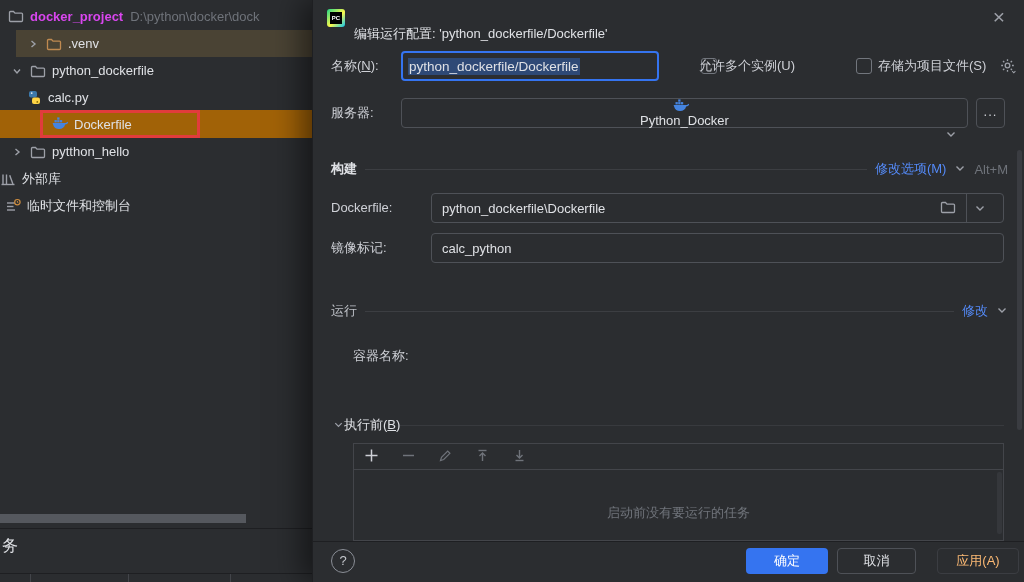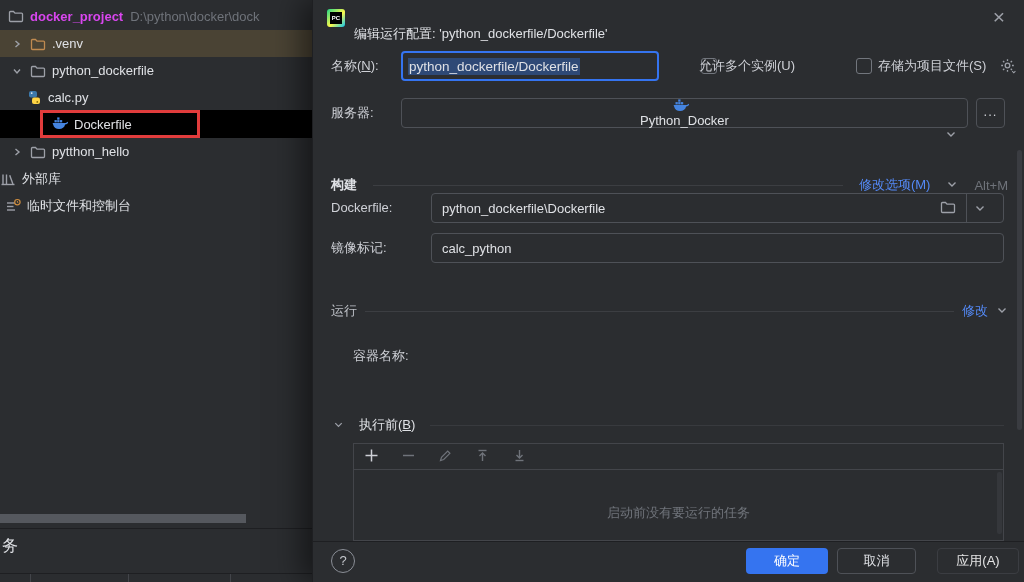--- a/index.html
+++ b/index.html
@@ -7,22 +7,22 @@
   body { font-family:"Liberation Sans","DejaVu Sans",sans-serif; font-size:13px; color:#DFE1E5; }
   #app { position:relative; width:1024px; height:582px; background:#2B2D30; overflow:hidden; }
 
   
   #project-panel { position:absolute; left:0; top:0; width:312px; height:582px; background:#2B2D30; overflow:hidden; }
   .tree-row { position:absolute; left:0; width:312px; display:flex; align-items:center; white-space:nowrap; overflow:hidden; }
   .tree-row .twisty { width:10px; display:inline-flex; justify-content:center; margin-left:12px; flex:none; }
   .tree-row .ticon { display:inline-flex; flex:none; margin-right:6px; }
   .root-name { font-weight:bold; color:#d946ef; margin-right:7px; }
   .root-path { color:#6F737A; }
-  .row-selected { background:#000000; }
-  .row-excluded { background:#4A4334; }
+  .row-selected { background:#a16207; }
+  .row-excluded { background:#4A4334;margin-left:16px; }
   .red-annotation { position:absolute; left:40px; top:110px; width:160px; height:28px; border:3px solid #E13C3C; pointer-events:none; }
   #tree-hscroll { position:absolute; left:0; top:514px; width:246px; height:9px; background:#55585E; }
   #tree-divider { position:absolute; left:0; top:528px; width:312px; height:1px; background:#1E1F22; }
   #panel-label { position:absolute; left:2px; top:536px; font-size:16px; color:#DFE1E5; }
   #bottom-strip { position:absolute; left:0; top:573px; width:312px; height:9px; border-top:1px solid #1E1F22; background:#2B2D30; }
   #bottom-strip .tick { position:absolute; top:0; width:1px; height:9px; background:#43454A; }
 
   
   #dialog { position:absolute; left:312px; top:0; width:712px; height:582px; background:#2B2D30; border-left:1px solid #1E1F22; box-shadow:-10px 0 28px rgba(0,0,0,.5); }
   .dlg-title-icon { position:absolute; left:14px; top:9px; width:18px; height:18px; border-radius:3px; background:linear-gradient(135deg,#21D789,#FCF84A 55%,#07C3F2); display:flex; align-items:center; justify-content:center; }
@@ -48,35 +48,35 @@
   .sec-bold { font-weight:bold; color:#DFE1E5; }
   .sec-plain { color:#BEC1C7; }
   .link-blue { color:#548AF7; }
   .shortcut { color:#6F737A; }
 
   .field { position:absolute; left:118px; width:573px; height:30px; border:1px solid #4E5157; border-radius:4px; display:flex; align-items:center; padding:0 10px; color:#DFE1E5; }
   .field .right-controls { margin-left:auto; display:flex; align-items:center; height:100%; }
   .field .vdiv { width:1px; height:100%; background:#4E5157; margin:0 0 0 10px; }
   .field .chev-cell { width:26px; display:flex; align-items:center; justify-content:center; }
 
-  .bl-header { position:absolute; left:20px; right:20px; top:413px; height:24px; display:flex; align-items:center; gap:15px; color:#DFE1E5; }
+  .bl-header { position:absolute; left:20px; right:20px; top:413px; height:24px; display:flex; align-items:center; gap:0; color:#DFE1E5; }
   .bl-header .line { flex:1; height:1px; background:#383A3E; }
 
   .tasks-panel { position:absolute; left:40px; top:443px; width:651px; height:98px; border:1px solid #43454A; }
   .tasks-toolbar { height:26px; border-bottom:1px solid #43454A; display:flex; align-items:center; padding-left:10px; gap:22px; }
   .tasks-empty { position:absolute; left:0; right:0; top:60px; text-align:center; color:#6F737A; }
   .tasks-vscroll { position:absolute; right:1px; top:28px; width:5px; height:62px; background:#35373B; border-radius:2px; }
   .dlg-vscroll { position:absolute; right:2px; top:150px; width:5px; height:280px; background:#3A3C41; border-radius:3px; }
 
   #footer-sep { position:absolute; left:0; top:541px; width:712px; height:1px; background:#1E1F22; }
   .help-btn { position:absolute; left:18px; top:549px; width:24px; height:24px; border:1px solid #8A8E96; border-radius:50%; color:#C5C8CD; text-align:center; line-height:22px; font-size:13px; }
   .btn { position:absolute; top:548px; height:26px; border-radius:4px; text-align:center; line-height:24px; }
   .btn-ok { left:433px; width:82px; background:#3574F0; color:#FFFFFF; line-height:26px; }
   .btn-cancel { left:524px; width:79px; border:1px solid #4E5157; color:#DFE1E5; }
-  .btn-apply { left:624px; width:82px; border:1px solid #3B3D42; color:#e5e5e5; }
+  .btn-apply { left:624px; width:82px; border:1px solid #3B3D42; color:#fdba74; }
 </style>
 </head>
 <body>
 
 <div id="app">
 
   <aside id="project-panel">
 
     <div class="tree-row" style="top:3px;height:26px;padding-left:8px;">
       <span class="ticon">
@@ -237,21 +237,21 @@
       </span>
       <span>Python_Docker</span>
       <span class="chev">
         <svg width="12" height="12" viewBox="0 0 12 12">
             <polyline points="2.5,4.5 6,8 9.5,4.5" fill="none" stroke="#9DA0A8" stroke-width="1.4"></polyline>
           </svg>
       </span>
     </div>
     <div class="browse-btn">...</div>
 
-    <div class="sep-row" style="top:172px;gap:16px;">
+    <div class="sep-row" style="top:156px;">
       <span class="sec-bold">构建</span>
       <span class="line"></span>
       <span class="link-blue">修改选项(M)</span>
       <span><svg width="12" height="12" viewBox="0 0 12 12">
             <polyline points="2.5,4.5 6,8 9.5,4.5" fill="none" stroke="#9DA0A8" stroke-width="1.4"></polyline>
           </svg></span>
       <span class="shortcut">Alt+M</span>
     </div>
 
     <div class="flabel" style="left:18px;top:193px;height:30px;line-height:30px;">Dockerfile:</div>

